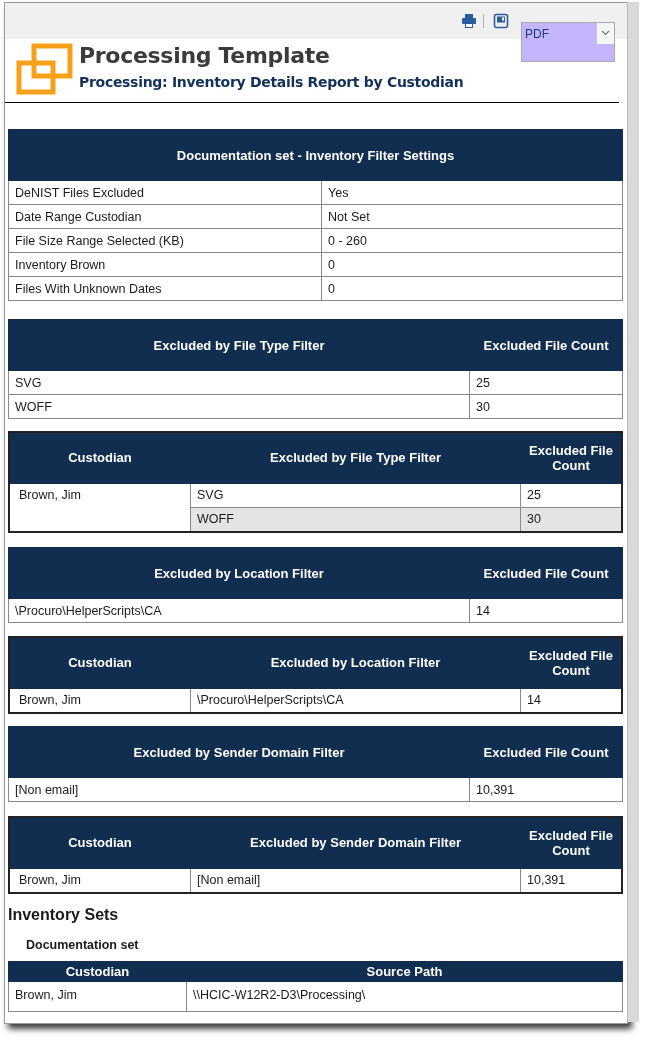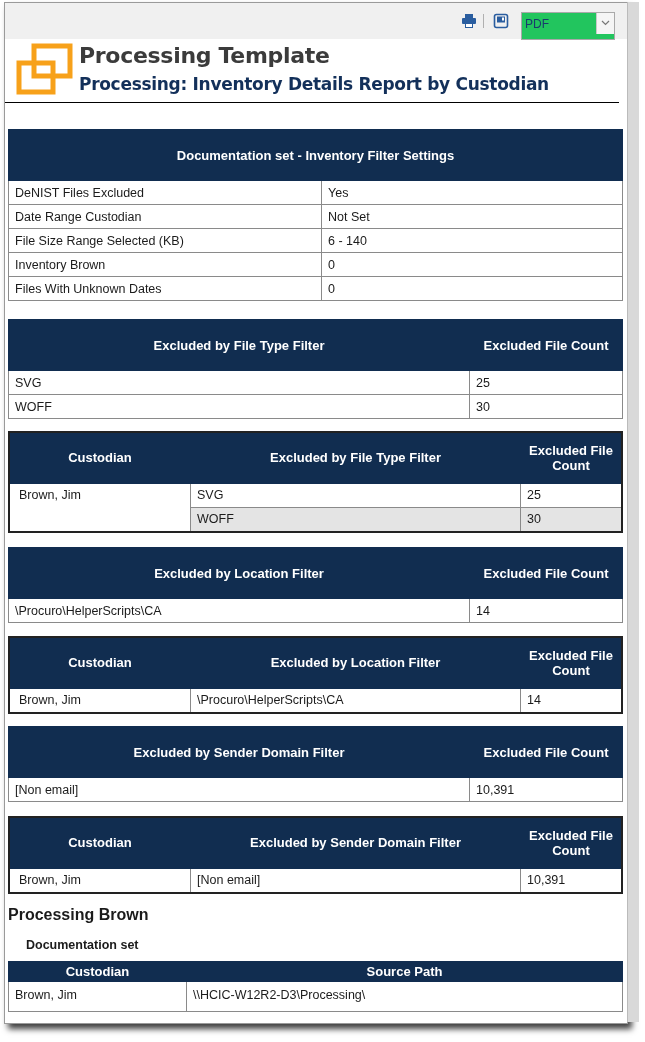--- a/index.html
+++ b/index.html
@@ -2,28 +2,28 @@
 <html><head>
 <meta charset="utf-8">
 <style>
   html, body { margin:0; padding:0; }
   body { width:645px; height:1042px; background:#ffffff; position:relative; overflow:hidden; font-family:"Liberation Sans", sans-serif; }
   .frame { position:absolute; left:4px; top:2px; width:622px; height:1020px; background:#fff; border:1px solid #9a9a9a; box-shadow: 4px 5px 6px rgba(0,0,0,0.75); }
   .scroll-edge { position:absolute; left:627px; top:2px; width:11px; height:1020px; background:#d9d9d9; border-left:1px solid #bbb; }
   .toolbar { position:absolute; left:0; top:0; width:622px; height:36px; background:#f0f0f0; }
   .tb-icon { position:absolute; top:10px; width:16px; height:16px; }
   .tb-sep { position:absolute; left:478px; top:11px; width:1px; height:14px; background:#b0b0b0; }
-  .select { position:absolute; left:516px; top:9px; width:94px; height:28px; background:#22c55e; border:1px solid #a9a9a9; box-sizing:border-box; }
+  .select { position:absolute; left:516px; top:19px; width:94px; height:40px; background:#c4b5fd; border:1px solid #a9a9a9; box-sizing:border-box; }
   .select .val { position:absolute; left:3px; top:4px; font-size:12px; color:#1a3b6e; }
   .select .arrow { position:absolute; right:0; top:0; width:17px; height:21px; border-left:1px solid #c8c8c8; background:#f5f5f5; }
   .select .arrow svg { position:absolute; left:4px; top:7px; }
   .header { position:absolute; left:0; top:36px; width:622px; height:62px; }
   .logo { position:absolute; left:10px; top:4px; width:60px; height:52px; }
   .title1 { position:absolute; left:74px; top:4px; font-size:22px; font-weight:bold; color:#3b3b3b; font-family:"DejaVu Sans", sans-serif; letter-spacing:-0.3px; }
-  .title2 { position:absolute; left:74px; top:35px; font-size:17px; font-weight:bold; color:#13305a; font-family:"DejaVu Sans", sans-serif; letter-spacing:-0.3px; }
+  .title2 { position:absolute; left:74px; top:35px; font-size:14px; font-weight:bold; color:#13305a; font-family:"DejaVu Sans", sans-serif; letter-spacing:-0.3px; }
   .hrule { position:absolute; left:0; top:99px; width:614px; height:1px; background:#000; }
   table { border-collapse:collapse; position:absolute; font-size:12.5px; color:#1b1b1b; }
   th { background:#112d50; color:#fff; font-weight:bold; font-size:13px; text-align:center; padding:0 6px; border:1px solid #112d50; }
   td { border:1px solid #8a8a8a; padding:0 6px; height:23px; }
   .num { text-align:left; }
   .center { text-align:center; }
   .shaded td.shade { background:#e4e4e4; }
   .thick { border:2px solid #222; }
   .sec-title { position:absolute; left:3px; top:903px; font-size:16px; font-weight:bold; color:#1b1b1b; }
   .sub-title { position:absolute; left:5px; top:935px; font-size:12.5px; font-weight:bold; color:#1b1b1b;margin-left:16px; }
@@ -80,21 +80,21 @@
     <tr>
       <td style="width:300px;">DeNIST Files Excluded</td>
       <td>Yes</td>
     </tr>
     <tr>
       <td>Date Range Custodian</td>
       <td>Not Set</td>
     </tr>
     <tr>
       <td>File Size Range Selected (KB)</td>
-      <td>6 - 140</td>
+      <td>0 - 260</td>
     </tr>
     <tr>
       <td>Inventory Brown</td>
       <td>0</td>
     </tr>
     <tr>
       <td>Files With Unknown Dates</td>
       <td>0</td>
     </tr>
   </tbody>
@@ -185,21 +185,21 @@
       <th class="center" style="width:88px;">Excluded File Count</th>
     </tr>
     <tr>
       <td style="padding-left:9px;">Brown, Jim</td>
       <td>[Non email]</td>
       <td class="num">10,391</td>
     </tr>
   </tbody>
     </table>
 
-  <div class="sec-title">Processing Brown</div>
+  <div class="sec-title">Inventory Sets</div>
   <div class="sub-title">Documentation set</div>
   <table style="left:3px; top:958px; width:615px;">
     <tbody>
         <tr style="height:20px;">
       <th style="width:165px;">Custodian</th>
       <th>Source Path</th>
     </tr>
     <tr style="height:30px;">
       <td style="vertical-align:top; padding-top:6px;">Brown, Jim</td>
       <td style="vertical-align:top; padding-top:6px;">\\HCIC-W12R2-D3\Processing\</td>

